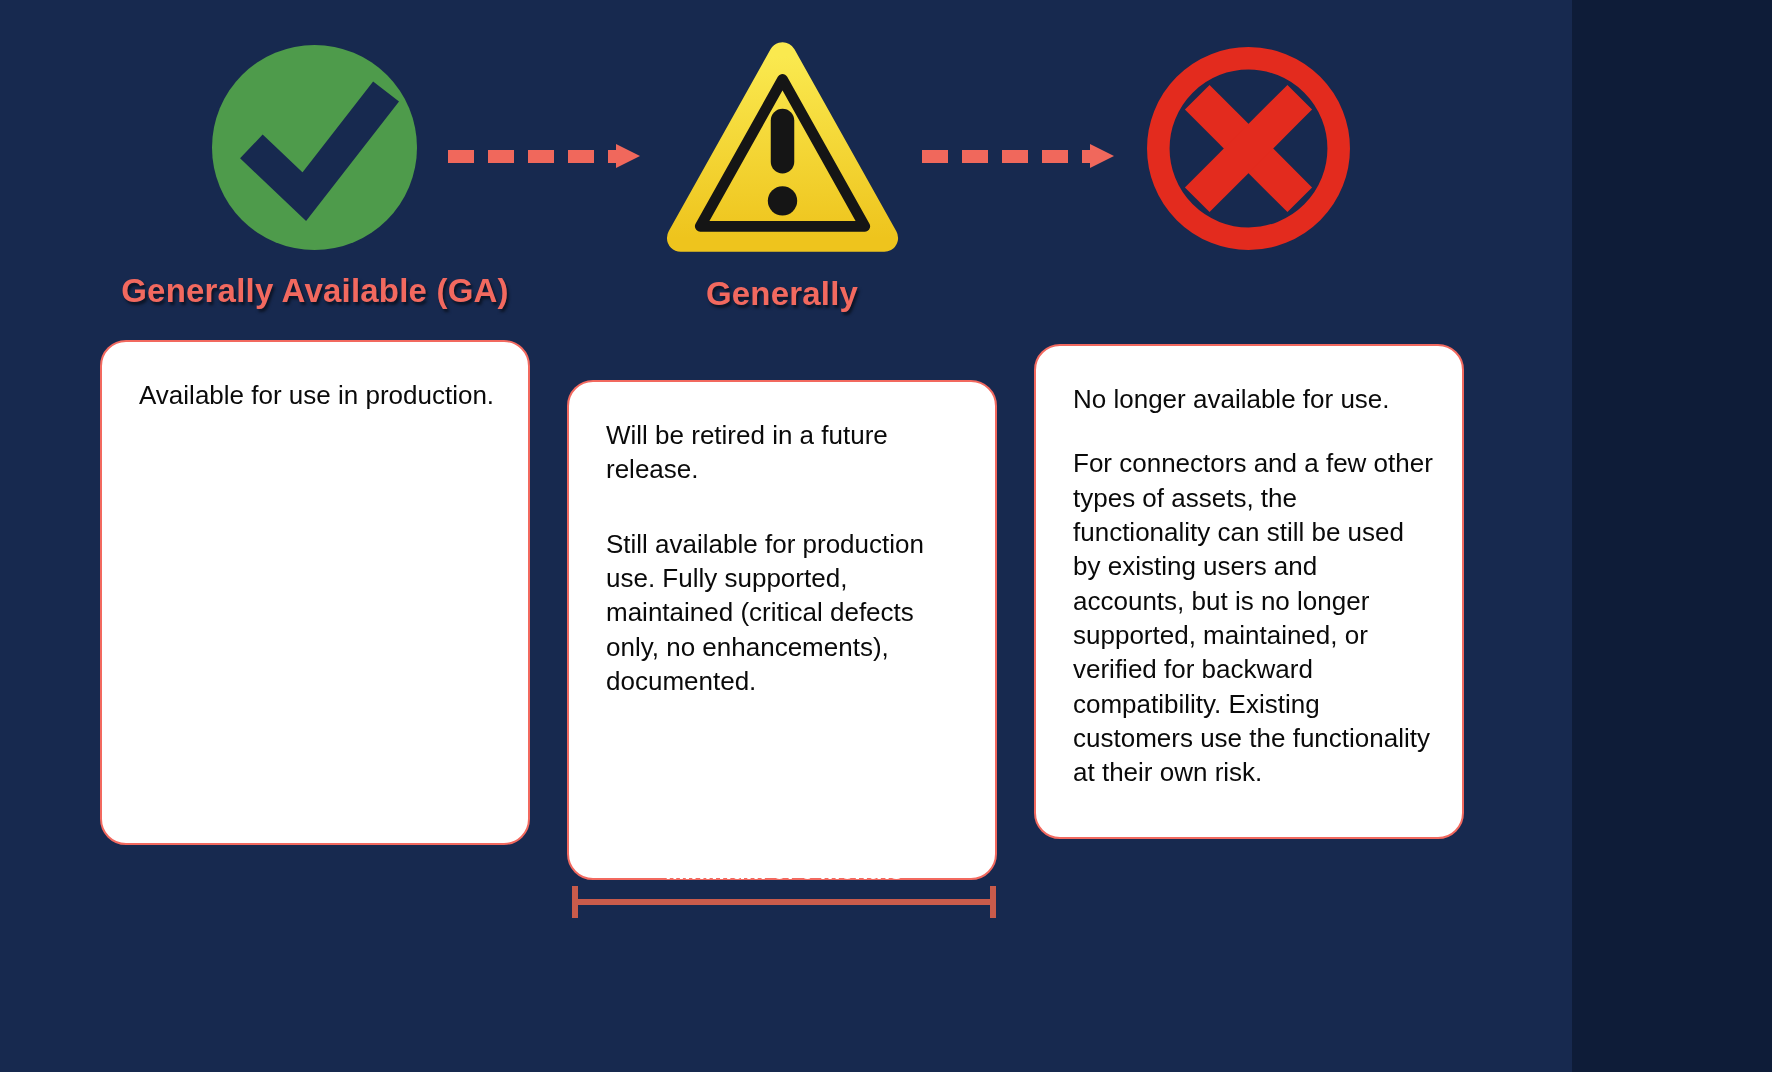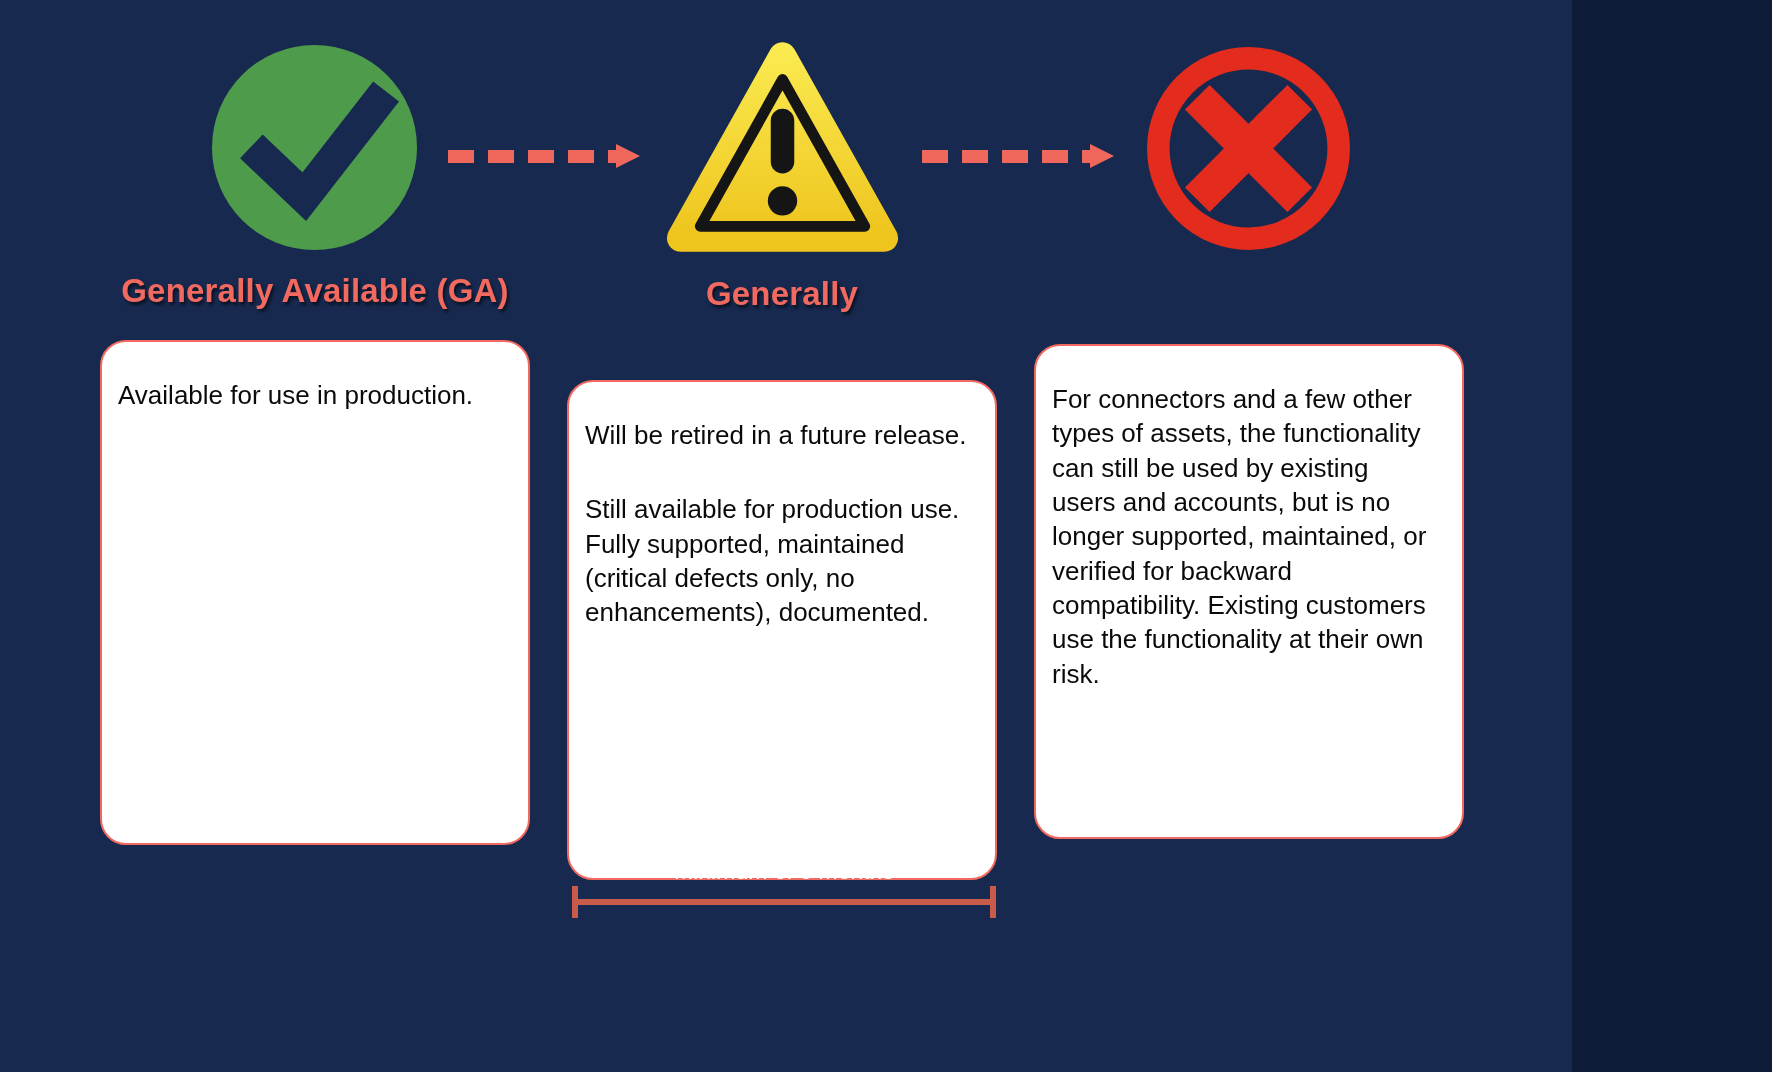--- a/index.html
+++ b/index.html
@@ -43,37 +43,37 @@
   .title-1{left:100px;top:272px;}
   .title-2{left:567px;top:275px;}
   .title-3{left:1034px;top:275px;}
 
   
   .card{
     position:absolute;width:430px;box-sizing:border-box;
     background:#ffffff;
     border:2px solid #f2695f;
     border-radius:26px;
-    padding:36px 27px 28px 16px;
+    padding:36px 27px 28px 37px;
     color:#0a0a0a;
     font-size:26px;line-height:1.32;
   }
   .card p{margin:0 0 34px 0;}
   .card p:last-child{margin-bottom:0;}
   .card-1{left:100px;top:340px;height:505px;}
   .card-1 p:first-child{margin-bottom:72px;}
   .card-2{left:567px;top:340px;height:500px;margin-top:40px;}
   .card-2 p:first-child{margin-bottom:40px;}
   .card-3{left:1034px;top:344px;height:495px;}
   .card-3 p:first-child{margin-bottom:30px;}
 
   
   .bracket{position:absolute;left:572px;top:858px;width:424px;}
   .bracket-label{
-    text-align:center;color:#ffffff;font-weight:normal;font-size:23px;
+    text-align:center;color:#ffffff;font-weight:bold;font-size:23px;
     margin-bottom:14px;
   }
   .bracket-line{position:relative;height:6px;background:#c95b4b;}
   .bracket-line .cap{
     position:absolute;top:-13px;width:6px;height:32px;background:#c95b4b;
   }
   .bracket-line .cap-left{left:0;}
   .bracket-line .cap-right{right:0;}
 </style>
 </head>
@@ -127,20 +127,21 @@
   <div class="card card-1">
     <p>Available for use in production.</p>
   </div>
 
   <div class="card card-2">
     <p>Will be retired in a future release.</p>
     <p>Still available for production use. Fully supported, maintained (critical defects only, no enhancements), documented.</p>
   </div>
 
   <div class="card card-3">
+    <p>No longer available for use.</p>
     <p>For connectors and a few other types of assets, the functionality can still be used by existing users and accounts, but is no longer supported, maintained, or verified for backward compatibility. Existing customers use the functionality at their own risk.</p>
   </div>
 
   <div class="bracket">
     <div class="bracket-label">Minimum of 6 months</div>
     <div class="bracket-line">
       <span class="cap cap-left"></span>
       <span class="cap cap-right"></span>
     </div>
   </div>

